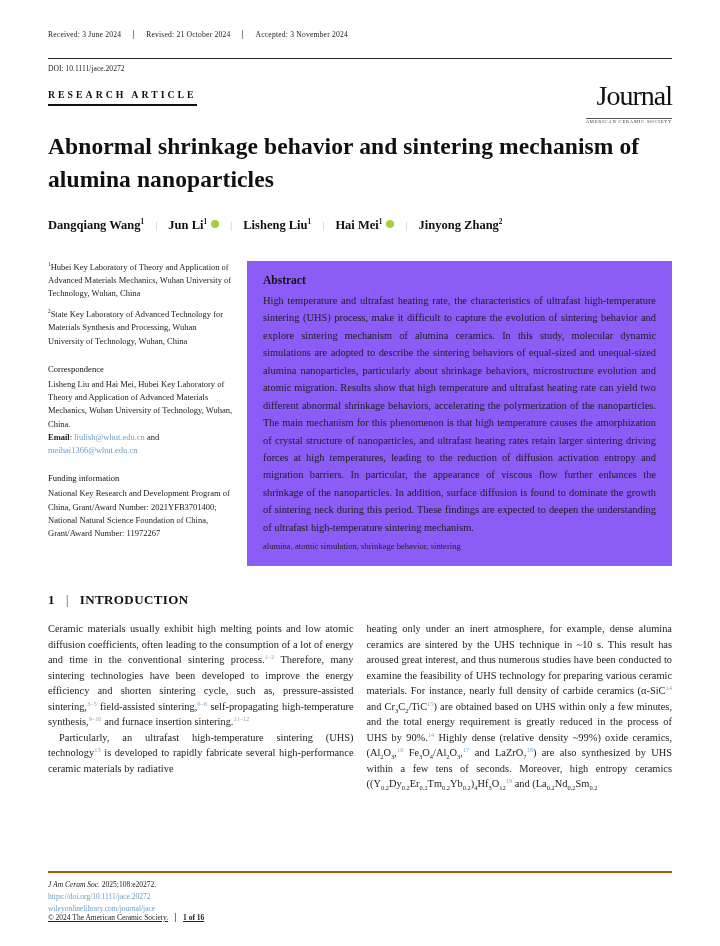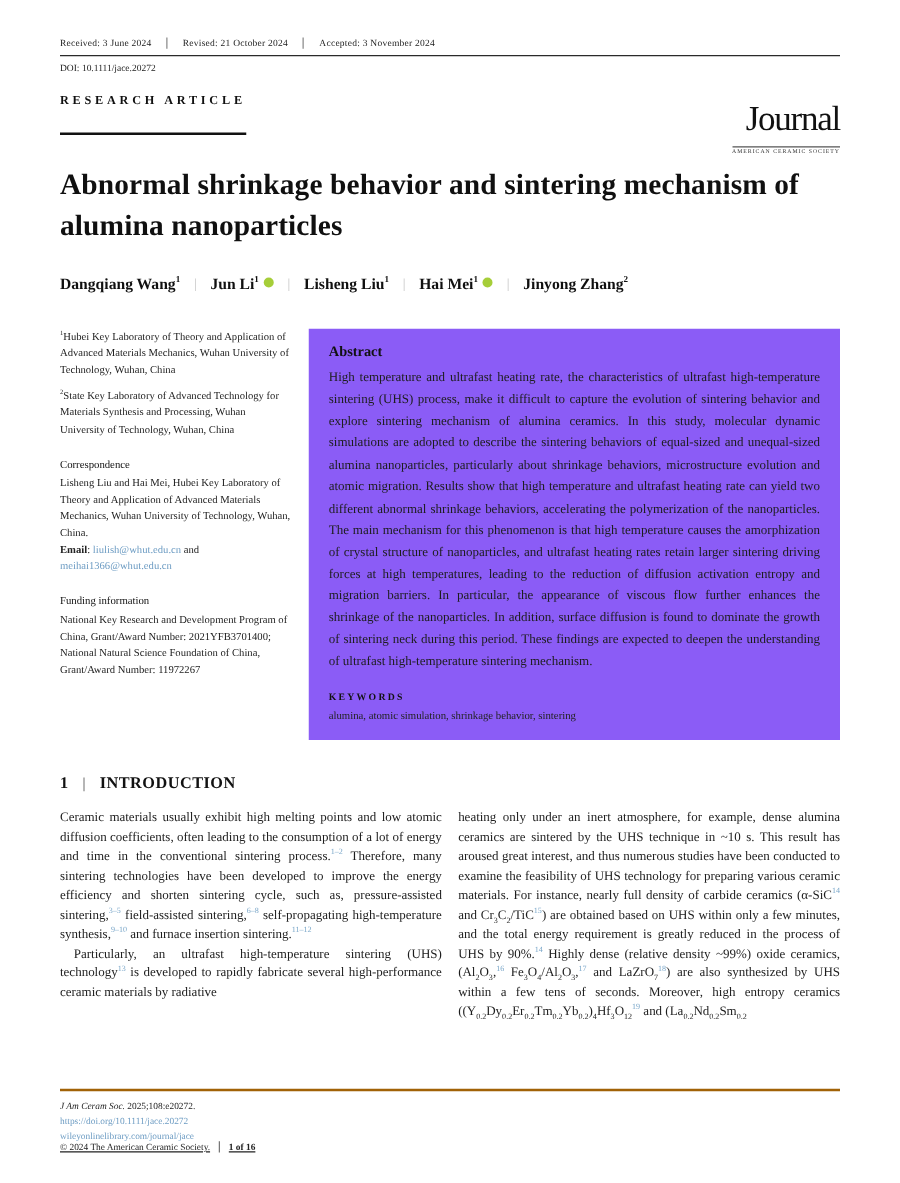--- a/index.html
+++ b/index.html
@@ -6,35 +6,35 @@
   body{
     width:720px;height:946px;background:#ffffff;position:relative;
     font-family:"Liberation Serif","DejaVu Serif",serif;color:#1c1c1c;
     overflow:hidden;
   }
   .page{padding:0 48px;position:relative;}
 
   
   .meta-row{
     margin-top:30px;display:flex;align-items:flex-end;
-    border-bottom:1px solid #2a2a2a;padding-bottom:5px;
+    border-bottom:1px solid #2a2a2a;padding-bottom:19px;
     font-size:7.6px;letter-spacing:.2px;color:#222;
   }
   .meta-item{padding-right:12px;}
   .meta-item + .meta-item{border-left:1px solid #8a8a8a;padding-left:12px;}
   .doi-line{font-size:7.6px;margin-top:5px;color:#222;}
 
   
   .logo{position:absolute;top:52px;right:48px;text-align:right;line-height:1;}
   .logo-name{font-size:28px;letter-spacing:-1px;color:#111;font-weight:400;}
   .logo-tagline{font-size:4.6px;letter-spacing:.8px;color:#333;margin-top:2px;text-transform:uppercase;border-top:.5px solid #555;padding-top:1px;display:inline-block;}
 
   .article-type{
     display:inline-block;margin-top:16px;font-weight:bold;font-size:9.8px;
-    letter-spacing:3px;border-bottom:2.5px solid #111;padding-bottom:20px;color:#111;
+    letter-spacing:3px;border-bottom:2.5px solid #111;padding-bottom:4px;color:#111;
   }
 
   .title{
     margin-top:24px;font-size:23.5px;font-weight:bold;line-height:1.4;
     color:#101010;width:615px;letter-spacing:.1px;
   }
 
   .authors{margin-top:22px;display:flex;align-items:center;font-size:12.5px;font-weight:bold;color:#101010;}
   .author sup{font-size:58%;line-height:0;}
   .author-sep{color:#c4c4c4;font-weight:400;margin:0 11px;font-size:11px;}
@@ -127,21 +127,20 @@
       <p><sup>2</sup><span>State Key Laboratory of Advanced Technology for Materials Synthesis and Processing, Wuhan University of Technology, Wuhan, China</span></p>
       <div class="side-heading">Correspondence</div>
       <p>Lisheng Liu and Hai Mei, Hubei Key Laboratory of Theory and Application of Advanced Materials Mechanics, Wuhan University of Technology, Wuhan, China.<br><b>Email</b>: <a class="link">liulish@whut.edu.cn</a> and <a class="link">meihai1366@whut.edu.cn</a></p>
       <div class="side-heading">Funding information</div>
       <p>National Key Research and Development Program of China, Grant/Award Number: 2021YFB3701400; National Natural Science Foundation of China, Grant/Award Number: 11972267</p>
     </div>
 
     <div class="abstract-box">
       <div class="abstract-heading">Abstract</div>
       <p class="abstract-text">High temperature and ultrafast heating rate, the characteristics of ultrafast high-temperature sintering (UHS) process, make it difficult to capture the evolution of sintering behavior and explore sintering mechanism of alumina ceramics. In this study, molecular dynamic simulations are adopted to describe the sintering behaviors of equal-sized and unequal-sized alumina nanoparticles, particularly about shrinkage behaviors, microstructure evolution and atomic migration. Results show that high temperature and ultrafast heating rate can yield two different abnormal shrinkage behaviors, accelerating the polymerization of the nanoparticles. The main mechanism for this phenomenon is that high temperature causes the amorphization of crystal structure of nanoparticles, and ultrafast heating rates retain larger sintering driving forces at high temperatures, leading to the reduction of diffusion activation entropy and migration barriers. In particular, the appearance of viscous flow further enhances the shrinkage of the nanoparticles. In addition, surface diffusion is found to dominate the growth of sintering neck during this period. These findings are expected to deepen the understanding of ultrafast high-temperature sintering mechanism.</p>
-      <div class="kw-heading">KEYWORDS</div>
       <p class="kw-text">alumina, atomic simulation, shrinkage behavior, sintering</p>
     </div>
   </div>
 
   
   <div class="section">
     <div class="section-heading">
       <span>1</span>
       <span class="pipe">|</span>
       <span>INTRODUCTION</span>

